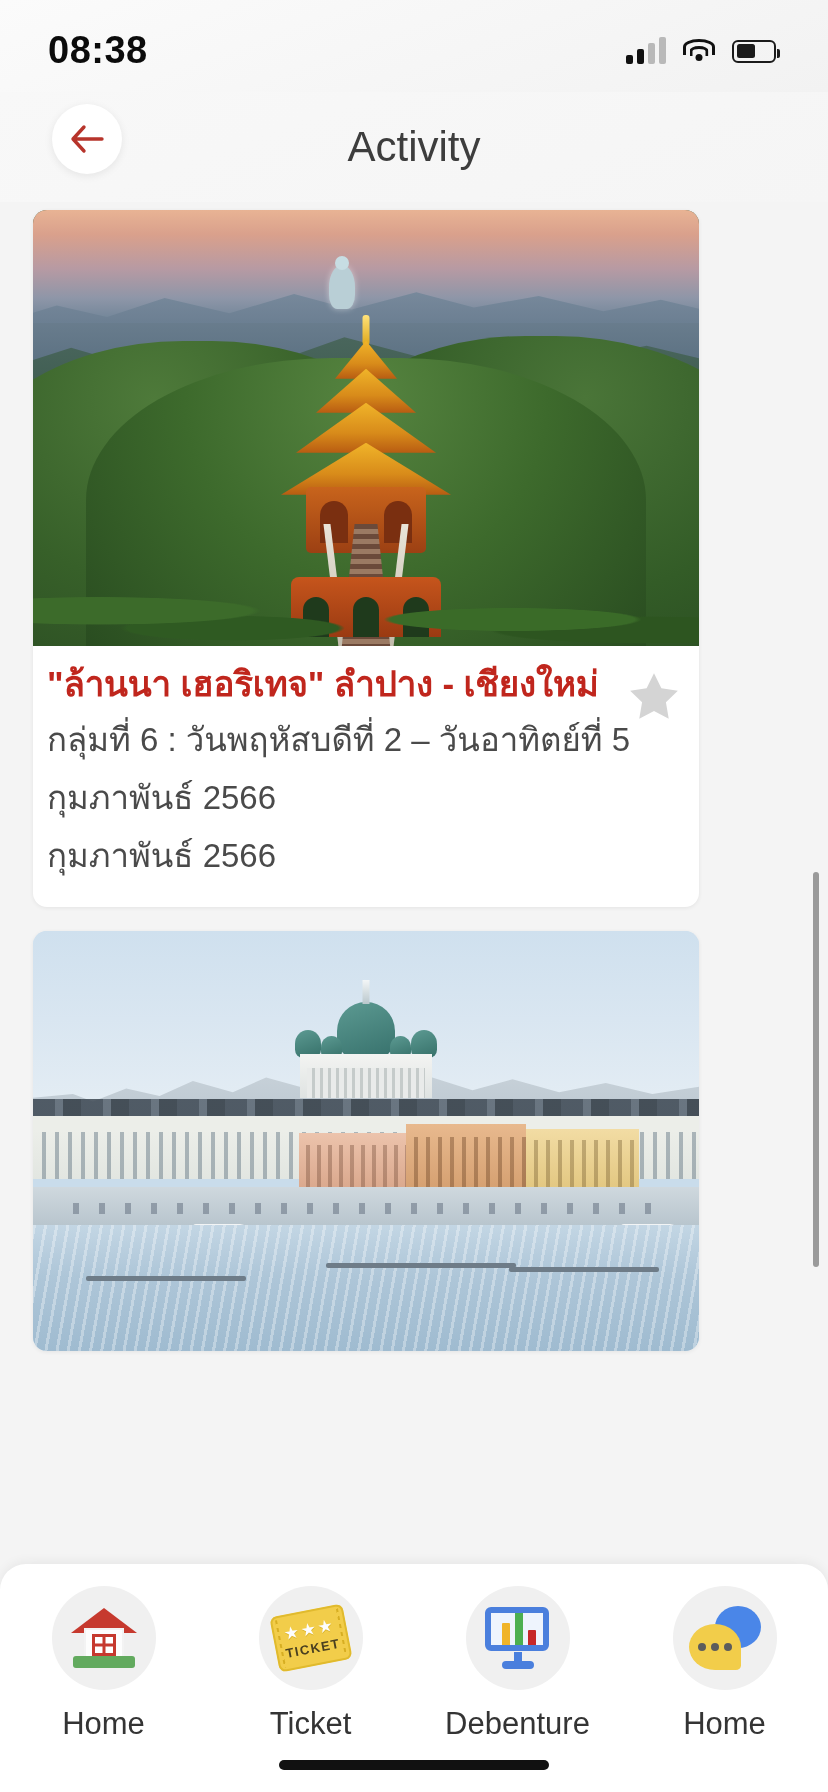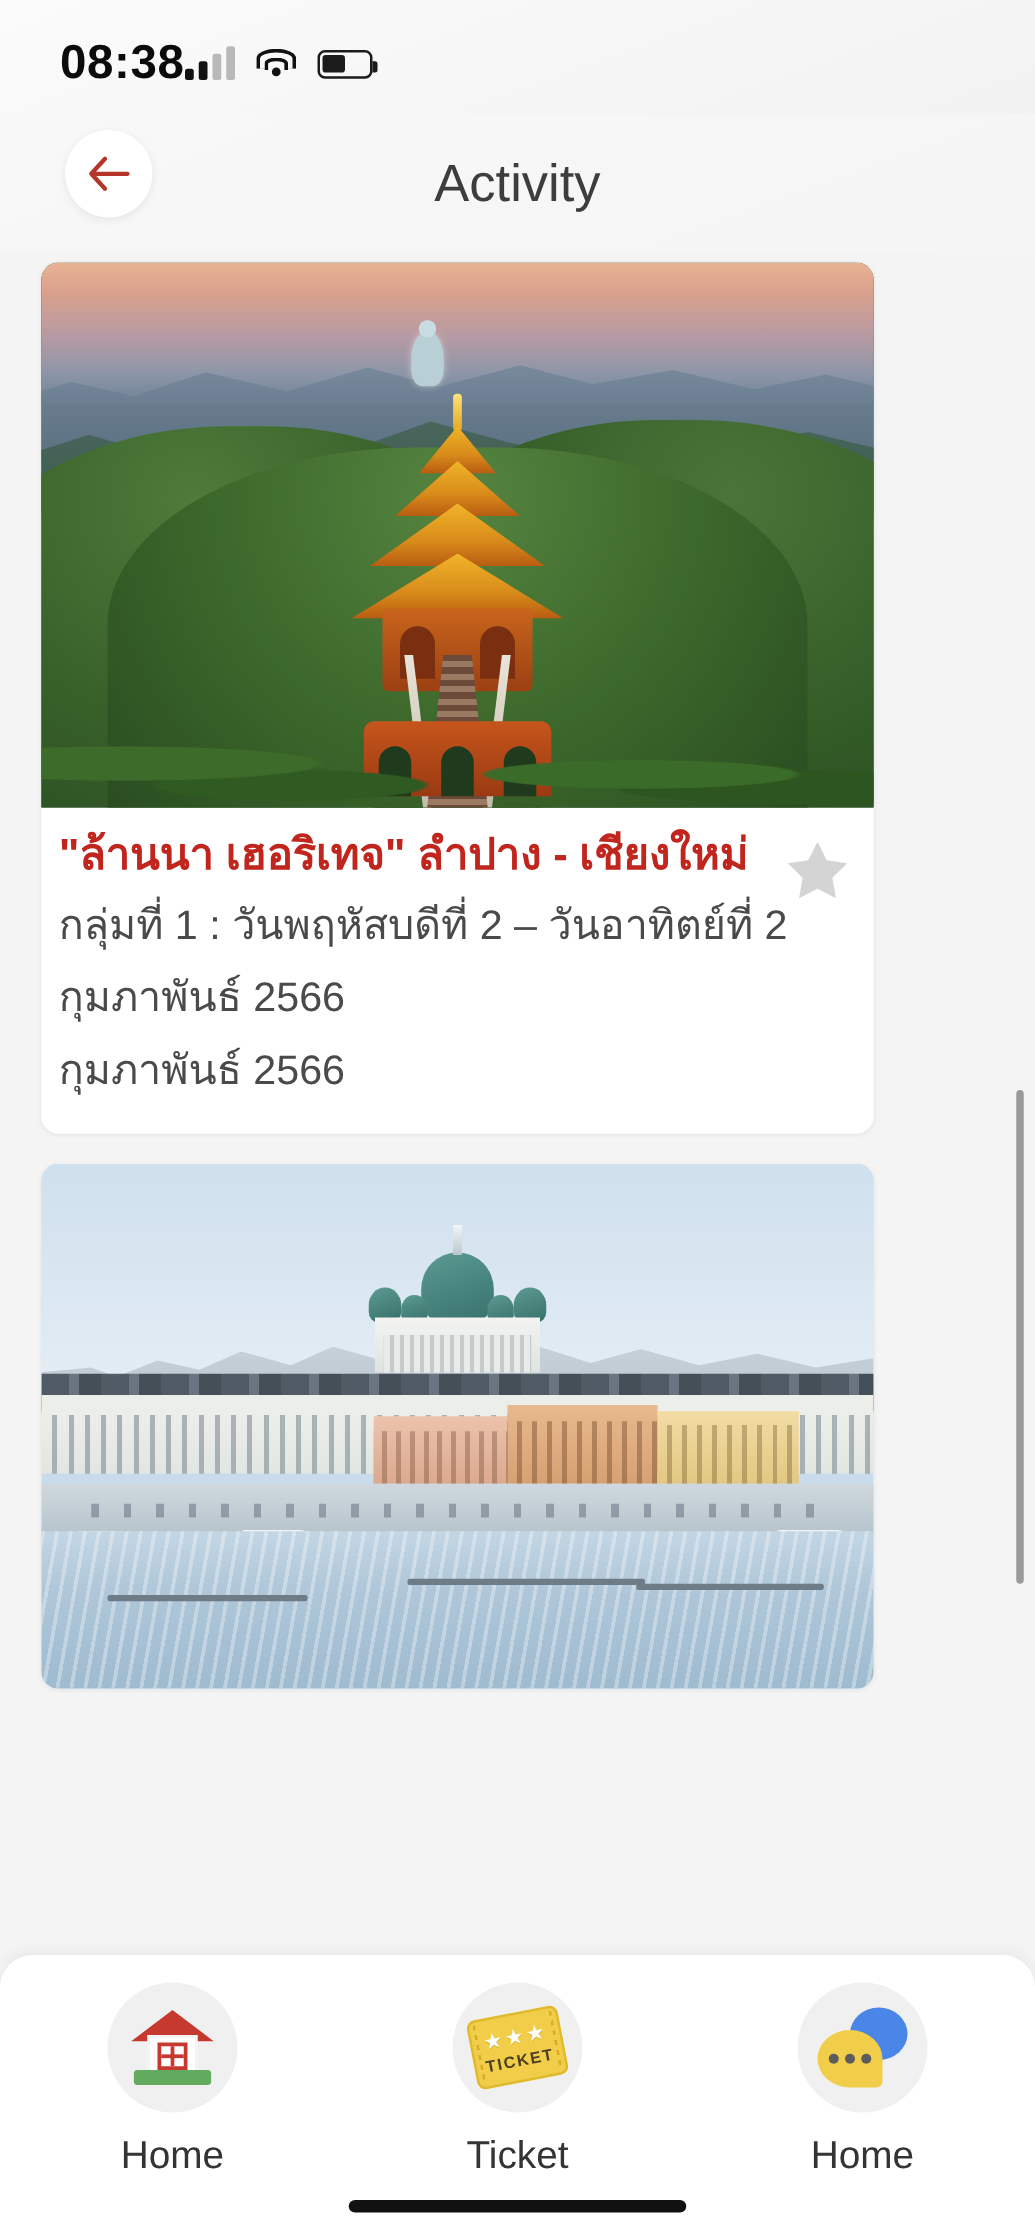--- a/index.html
+++ b/index.html
@@ -7,21 +7,21 @@
   body {
     font-family:"Liberation Sans","DejaVu Sans",sans-serif;
     background:#f4f4f4;
     overflow:hidden;
     position:relative;
   }
 
   
   .status-bar {
     position:absolute; top:0; left:0; width:828px; height:92px;
-    display:flex; align-items:center; justify-content:flex-start;
+    display:flex; align-items:center; justify-content:space-between;
     padding:0 52px 0 48px;
     background:linear-gradient(160deg,#fbfbfb 0%,#f6f6f6 55%,#f2f2f2 100%);
     z-index:30;
   }
   .status-time {
     font-size:38px; font-weight:700; color:#0b0b0b;
     letter-spacing:.5px; margin-top:8px;
   }
   .status-right { display:flex; align-items:center; gap:16px; margin-top:10px; }
   .sig { display:flex; align-items:flex-end; gap:4px; height:26px; }
@@ -352,21 +352,21 @@
           <i></i>
         </div>
       <div class="tree-fg"></div>
     </div>
     <div class="card-body">
       <div class="card-title">"ล้านนา เฮอริเทจ" ลำปาง - เชียงใหม่</div>
       <svg class="fav-star" viewBox="0 0 24 24">
         <path fill="#d4d4d4" d="M12 2.2l3.05 6.18 6.82.99-4.94 4.81 1.17 6.79L12 17.77
           l-6.1 3.2 1.17-6.79L2.13 9.37l6.82-.99L12 2.2z"></path>
       </svg>
-      <div class="card-line">กลุ่มที่ 1 : วันพฤหัสบดีที่ 2 – วันอาทิตย์ที่ 2</div>
+      <div class="card-line">กลุ่มที่ 6 : วันพฤหัสบดีที่ 2 – วันอาทิตย์ที่ 5</div>
       <div class="card-line">กุมภาพันธ์ 2566</div>
       <div class="card-line">กุมภาพันธ์ 2566</div>
     </div>
   </div>
 
   <div class="card" style="margin-top:24px;">
     <div class="card-img img-helsinki" style="height:420px;">
       <div class="sky2"></div>
       <div class="skyline-far"></div>
       <div class="cathedral">
@@ -419,20 +419,34 @@
   <div class="nav-item">
     <div class="nav-circle">
       <div class="ic-ticket">
         <div class="tk-stars">★★★</div>
         <div class="tk-word">TICKET</div>
       </div>
     </div>
     <div class="nav-label">Ticket</div>
   </div>
 
+  <div class="nav-item">
+    <div class="nav-circle">
+      <div class="ic-deb">
+        <div class="screen">
+            <i class="b1"></i>
+            <i class="b2"></i>
+            <i class="b3"></i>
+          </div>
+        <div class="stand"></div>
+          <div class="foot"></div>
+      </div>
+    </div>
+    <div class="nav-label">Debenture</div>
+  </div>
 
   <div class="nav-item">
     <div class="nav-circle">
       <div class="ic-chat">
         <div class="bub-b"></div>
         <div class="bub-y">
             <span class="dot"></span>
             <span class="dot"></span>
             <span class="dot"></span>
           </div>

